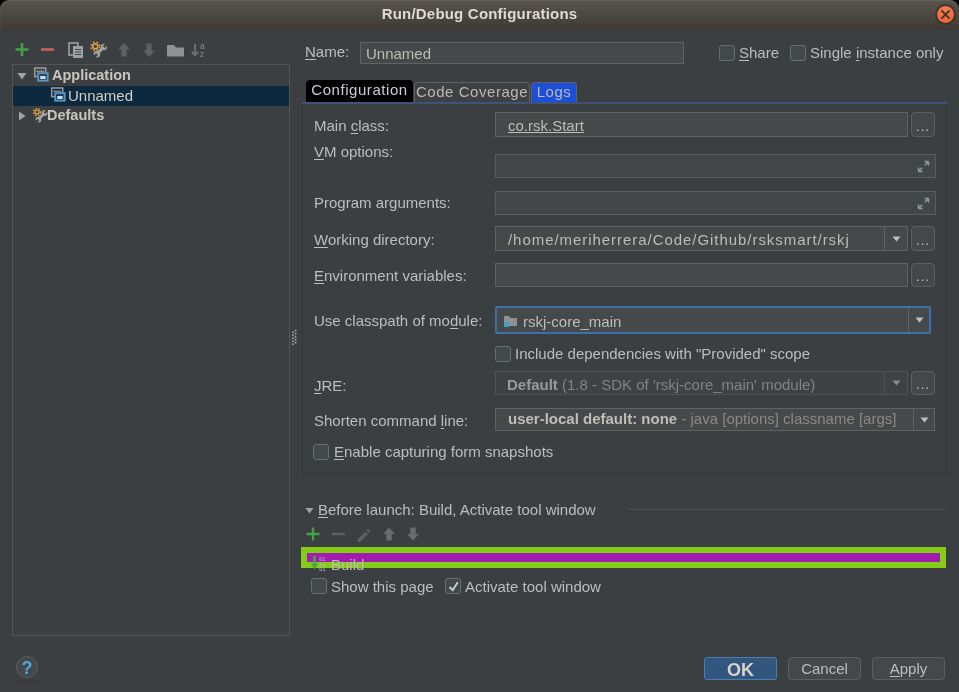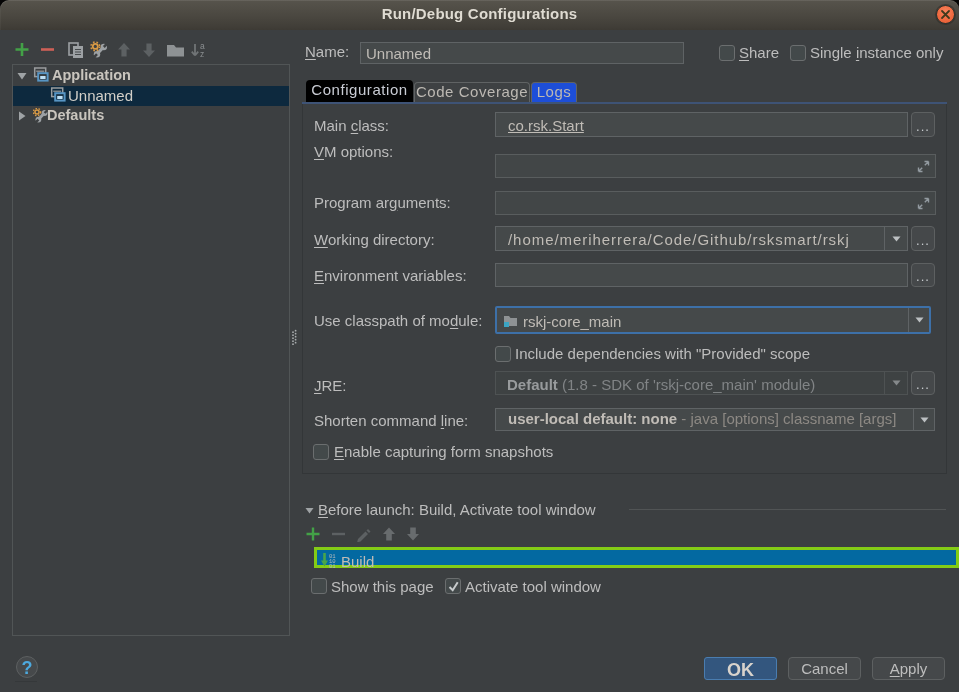--- a/index.html
+++ b/index.html
@@ -237,21 +237,21 @@
     <div class="lbl" style="left:318px; top:471px;"><span class="u">B</span>efore launch: Build, Activate tool window</div>
     <div class="abs" style="left:629px; top:479px; width:317px; height:1px; background:#515455;"></div>
     <svg class="abs" style="left:306px; top:496px;" width="120" height="16" viewBox="0 0 120 16">
       <path d="M7 1.5 V14.5 M0.5 8 H13.5" stroke="#43a147" stroke-width="2.4"></path>
       <path d="M26 8 H39" stroke="#5d6163" stroke-width="2.4"></path>
       <path d="M52 13 l7.5 -7.5 l2.5 2.5 l-7.5 7.5 l-3.5 1 z" fill="#5d6163"></path>
       <path d="M60.5 4.5 l2.5 2.5 l1.5-1.5 l-2.5-2.5 z" fill="#5d6163"></path>
       <path d="M83 1.5 l6 6.5 h-3.2 v6.5 h-5.6 v-6.5 h-3.2 z" fill="#686c6e"></path>
       <path d="M107 14.5 l6 -6.5 h-3.2 v-6.5 h-5.6 v6.5 h-3.2 z" fill="#686c6e"></path>
     </svg>
-    <div class="abs" style="left:314px; top:517px; width:645px; height:21px; background:#0369a1; border:3px solid #84cc16;">
+    <div class="abs" style="left:301px; top:517px; width:645px; height:21px; background:#a21caf; border:6px solid #84cc16;">
       <svg class="abs" style="left:4px; top:2px;" width="16" height="16" viewBox="0 0 16 16">
         <path d="M2.2 1 v7.5 h-2.2 l3.5 6 l3.5 -6 h-2.2 v-7.5 z" fill="#47a54b"></path>
         <text x="8" y="5.5" font-size="5.6" fill="#b6babc" font-family="Liberation Mono">01</text>
         <text x="8" y="10.5" font-size="5.6" fill="#b6babc" font-family="Liberation Mono">10</text>
         <text x="8" y="15.5" font-size="5.6" fill="#b6babc" font-family="Liberation Mono">01</text>
       </svg>
       <div class="fieldtxt" style="left:24px; top:3px;">Build</div>
     </div>
     <div class="cb" style="left:311px; top:548px;"></div>
     <div class="lbl" style="left:331px; top:548px;">Show this page</div>

